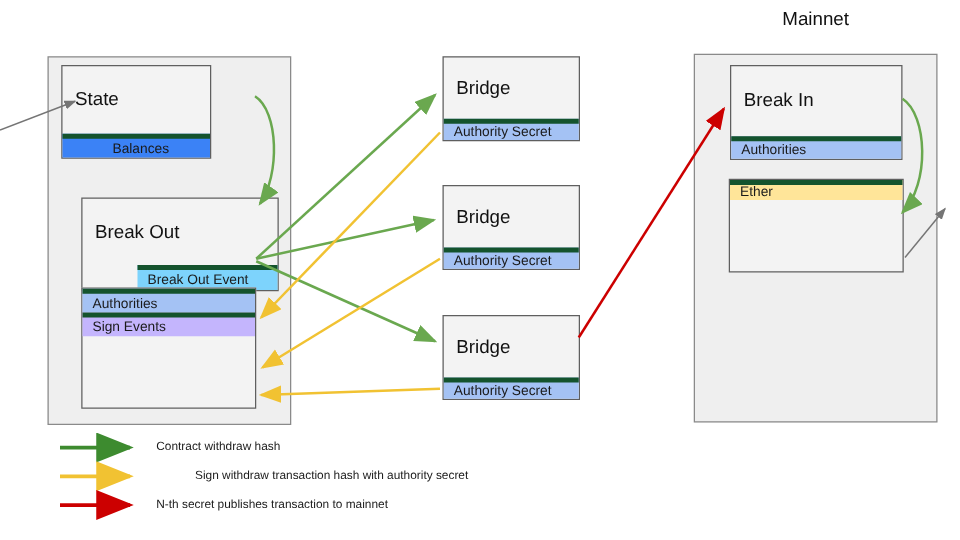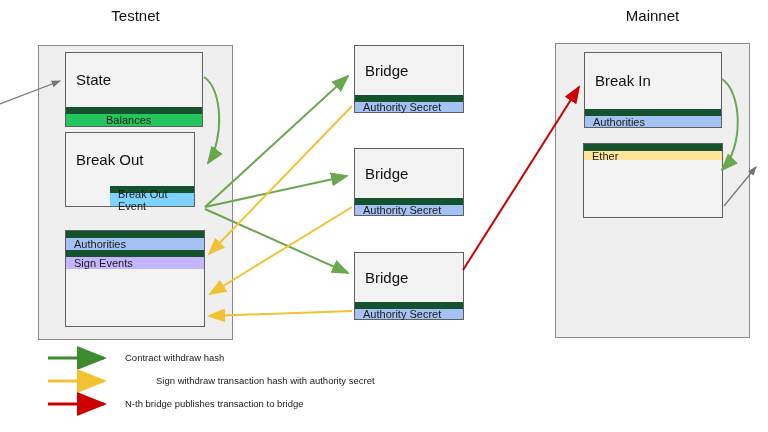--- a/index.html
+++ b/index.html
@@ -20,27 +20,27 @@
   #container-mainnet{left:555px;top:43px;width:195px;height:295px;}
   .box{
     position:absolute;background:#f3f3f3;border:1px solid #5f5f5f;
     box-sizing:border-box;display:flex;flex-direction:column;
   }
   .box-main{
     flex:1;display:flex;align-items:center;padding-left:10px;
     font-size:15px;color:#111;line-height:1.2;
   }
   .bar{
-    border-top:7px solid #14532d;font-size:11px;color:#1a1a1a;
+    border-top:4px solid #14532d;font-size:11px;color:#1a1a1a;
     display:flex;align-items:center;padding-left:8px;box-sizing:border-box;
   }
   
-  #box-state{left:65px;top:52px;width:138px;height:75px;}
+  #box-state{left:49px;top:52px;width:120px;height:75px;}
   #box-state .bar{height:19px;}
-  #box-breakout{left:65px;top:132px;width:130px;height:75px;}
+  #box-breakout{left:65px;top:158px;width:158px;height:75px;}
   #box-breakout .bar{height:20px;}
   #box-collector{left:65px;top:230px;width:140px;height:97px;}
   #box-collector .bar{height:19px;}
   
   .bridge{width:110px;left:354px;}
   #box-bridge1{top:45px;height:68px;}
   #box-bridge2{top:148px;height:68px;}
   #box-bridge3{top:252px;height:68px;}
   .bridge .bar{height:17px;}
   
@@ -54,29 +54,28 @@
   }
   #legend-label-green{top:352px;}
   #legend-label-yellow{top:375px;margin-left:31px;}
   #legend-label-red{top:398px;}
 </style>
 </head>
 <body>
 
 <div id="stage">
 
-  <div class="region-title" id="title-testnet">Testnet</div>
   <div class="region-title" id="title-mainnet">Mainnet</div>
 
   <div class="container" id="container-testnet"></div>
   <div class="container" id="container-mainnet"></div>
 
   <div class="box" id="box-state">
     <div class="box-main">State</div>
-    <div class="bar" style="background: #22c55e; padding-left: 40px;">Balances</div>
+    <div class="bar" style="background: #3b82f6; padding-left: 40px;">Balances</div>
   </div>
 
   <div class="box" id="box-breakout">
     <div class="box-main">Break Out</div>
     <div class="bar" style="background: #7dd3fc; margin-left: 44px;">Break Out Event</div>
   </div>
 
   <div class="box" id="box-collector">
     <div class="bar" style="background: rgb(164, 194, 244);">Authorities</div>
     <div class="bar" style="background: #c4b5fd;">Sign Events</div>
@@ -143,15 +142,15 @@
 
     <line x1="463" y1="270" x2="579" y2="87" stroke-width="2" fill="none" marker-end="url(#mk-red)" stroke="#cc0000"></line>
 
     <line x1="48" y1="358" x2="104" y2="358" stroke-width="3" fill="none" marker-end="url(#mk-legend-green)" stroke="#3d8b2f"></line>
     <line x1="48" y1="381" x2="104" y2="381" stroke-width="3" fill="none" marker-end="url(#mk-legend-yellow)" stroke="#f1c232"></line>
     <line x1="48" y1="404" x2="104" y2="404" stroke-width="3" fill="none" marker-end="url(#mk-legend-red)" stroke="#cc0000"></line>
   </svg>
 
   <div class="legend-label" id="legend-label-green">Contract withdraw hash</div>
   <div class="legend-label" id="legend-label-yellow">Sign withdraw transaction hash with authority secret</div>
-  <div class="legend-label" id="legend-label-red">N-th bridge publishes transaction to bridge</div>
+  <div class="legend-label" id="legend-label-red">N-th secret publishes transaction to mainnet</div>
 
 </div>
 
 </body></html>

